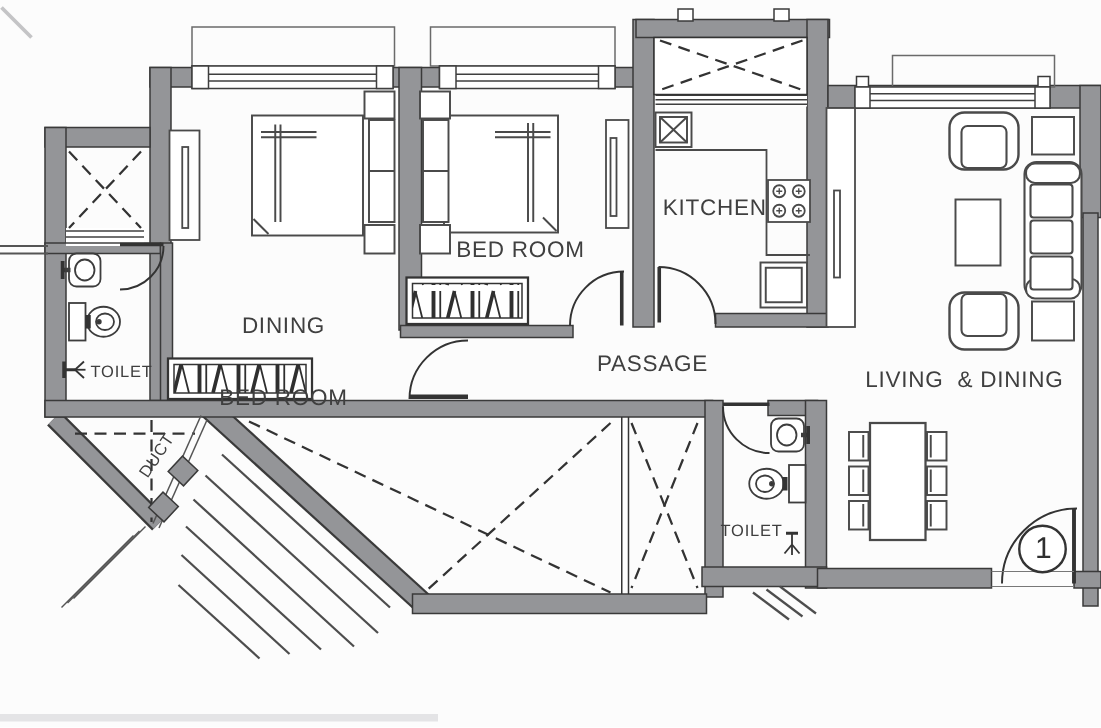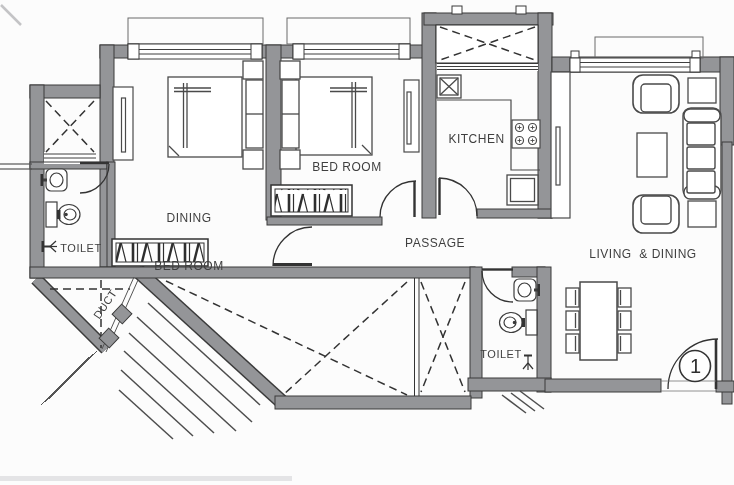--- a/index.html
+++ b/index.html
@@ -2,21 +2,21 @@
 <html><head>
 <meta charset="utf-8">
 <style>
   html,body{margin:0;padding:0;background:#ffffff;}
   .plan{
     position:relative;width:734px;height:485px;overflow:hidden;
     background:#fcfcfc;font-family:"Liberation Sans",sans-serif;
   }
   .plan svg{position:absolute;left:0;top:0;}
   .lbl{
-    position:absolute;color:#3f3f3f;font-size:12px;letter-spacing:.5px;
+    position:absolute;color:#3f3f3f;font-size:15px;letter-spacing:.5px;
     text-align:center;white-space:pre;line-height:16px;user-select:none;
   }
   .lbl.small{font-size:11px;}
   .lbl.rot{transform:rotate(-56deg);transform-origin:50% 50%;}
   .entry-num{
     position:absolute;left:686px;top:353px;width:19px;height:26px;
     font-size:20px;color:#2f2f2f;text-align:center;line-height:26px;
     font-family:"Liberation Sans",sans-serif;
   }
 </style>

